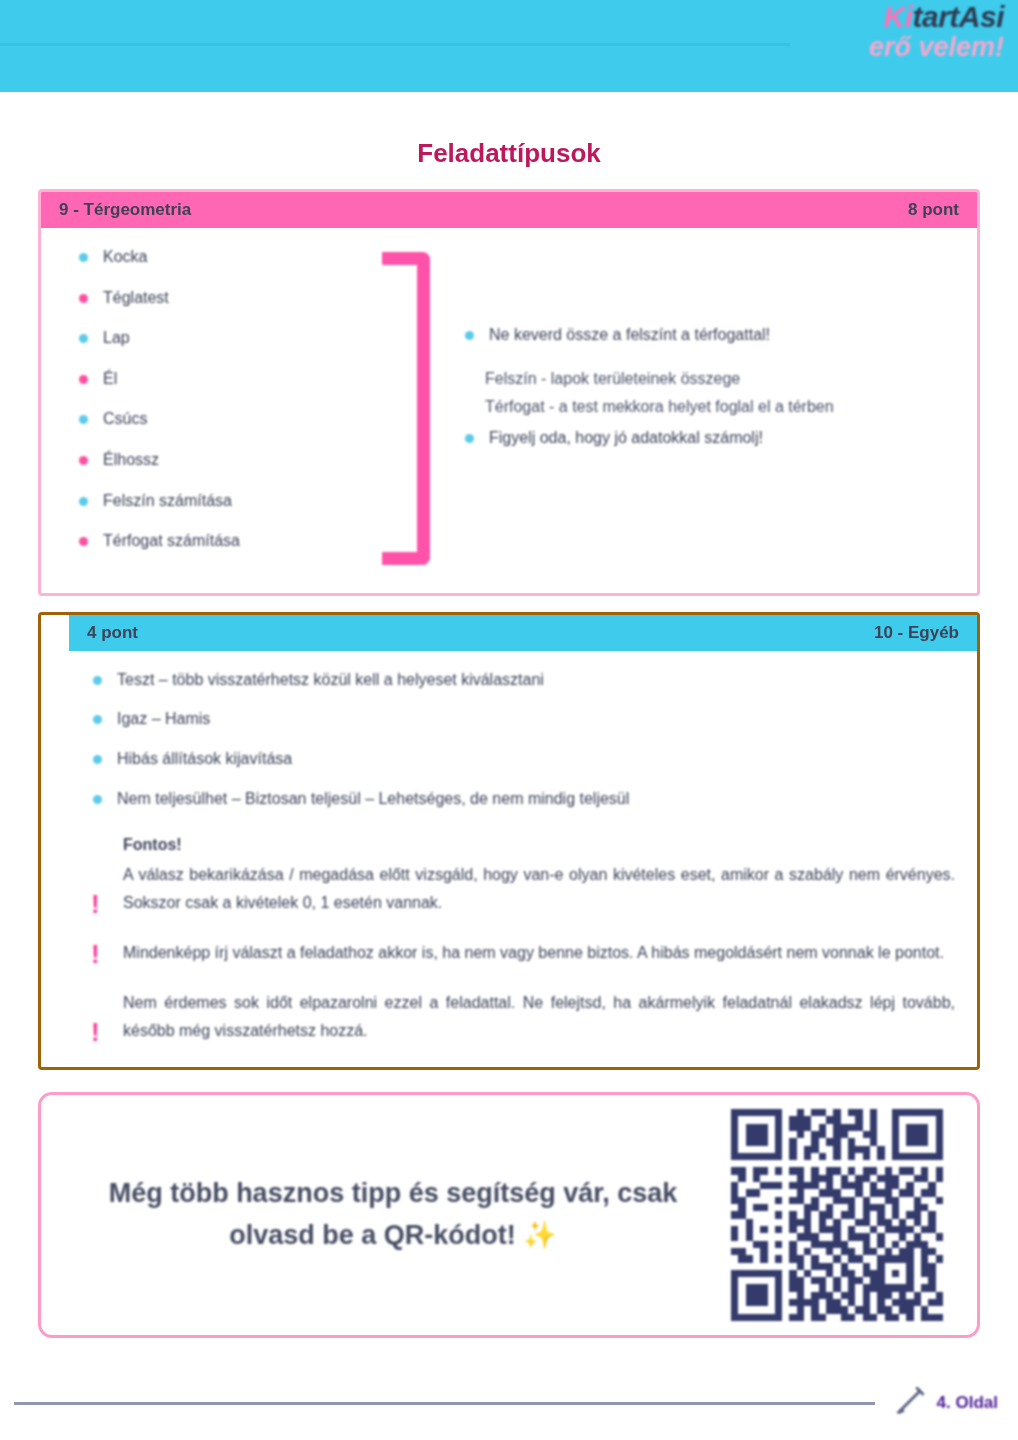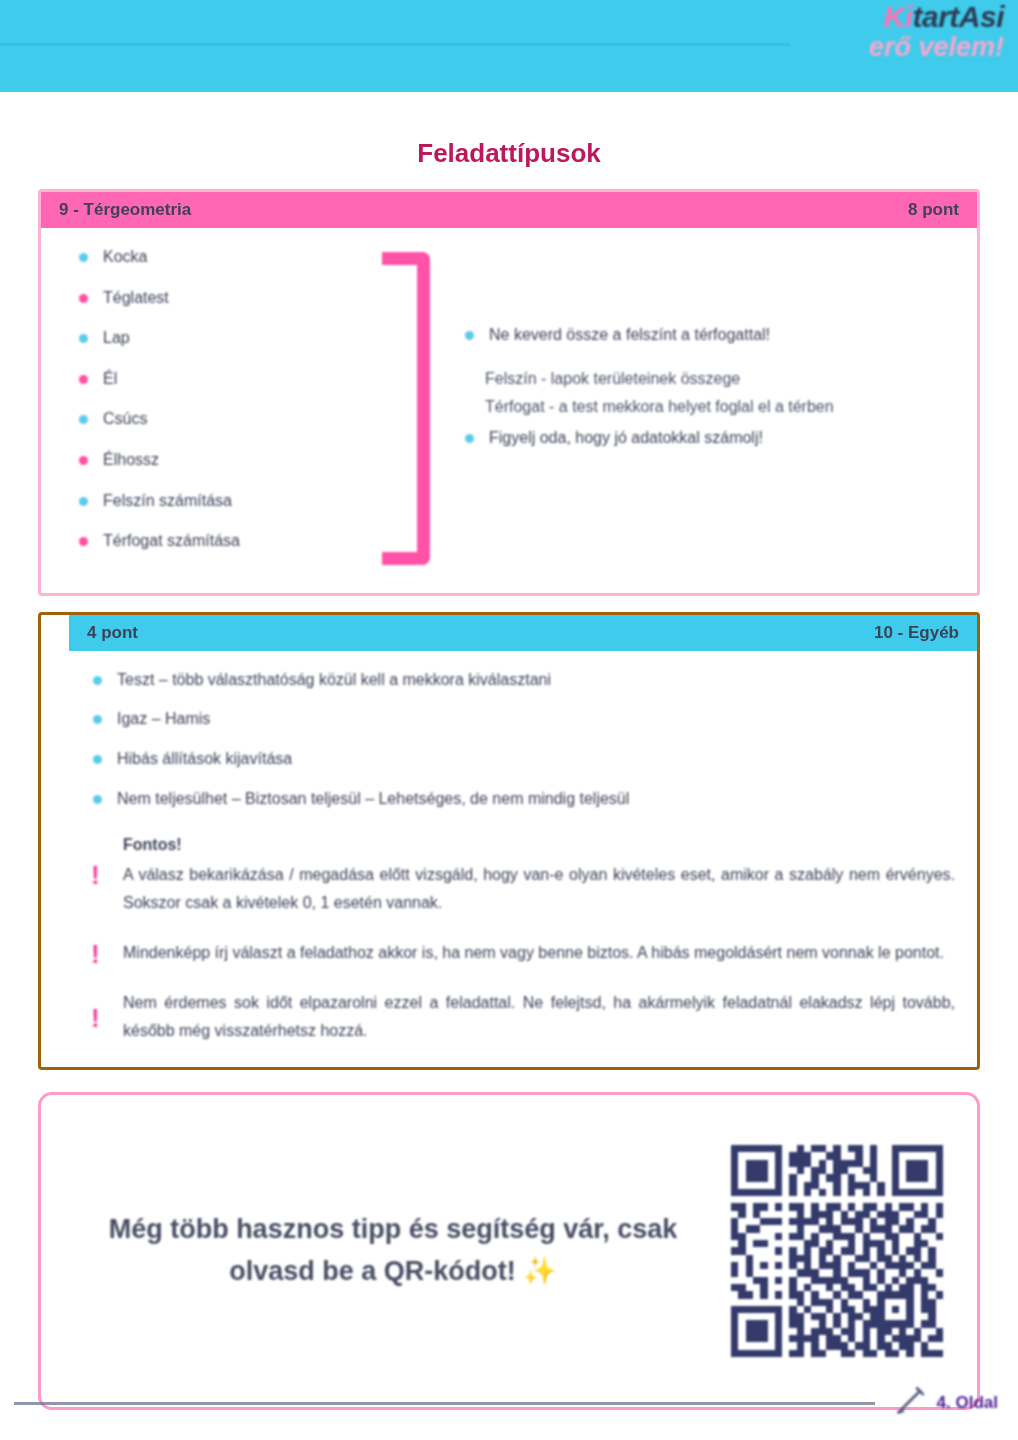--- a/index.html
+++ b/index.html
@@ -150,21 +150,21 @@
     line-height: 1.75;
     padding-left: 22px;
     filter: blur(0.8px);
   }
 
   
   .note {
     display: flex;
     gap: 14px;
     margin-top: 22px;
-    align-items: center;
+    align-items: flex-end;
   }
   .note-icon {
     flex: none;
     width: 18px;
     font-size: 26px;
     line-height: 1;
     color: #FF3D99;
     font-weight: 700;
     filter: blur(1px);
     padding-top: 2px;
@@ -177,21 +177,21 @@
     filter: blur(0.8px);
   }
   .note-title { font-weight: 600; margin-bottom: 2px; }
   .note-p { text-align: justify; }
 
   
   .qr-card {
     margin: 22px 38px 0 38px;
     border: 3px solid #FF9BC8;
     border-radius: 14px;
-    height: 318px;
+    height: 246px;
     display: flex;
     align-items: center;
     padding: 0 34px;
   }
   .qr-text {
     flex: 1;
     text-align: center;
     font-size: 27px;
     font-weight: 600;
     color: #474d63;
@@ -293,21 +293,21 @@
   </div>
 </div>
 
 <div class="card card-blue">
   <div class="card-head head-blue">
     <span>4 pont</span>
     <span>10 - Egyéb</span>
   </div>
   <div class="card-body">
     <ul class="blist blist-wide">
-      <li>Teszt – több választhatóság közül kell a mekkora kiválasztani</li>
+      <li>Teszt – több visszatérhetsz közül kell a helyeset kiválasztani</li>
       <li>Igaz – Hamis</li>
       <li>Hibás állítások kijavítása</li>
       <li>Nem teljesülhet – Biztosan teljesül – Lehetséges, de nem mindig teljesül</li>
     </ul>
 
     <div class="note">
       <div class="note-icon">!</div>
       <div class="note-body">
         <div class="note-title">Fontos!</div>
         <div class="note-p">A válasz bekarikázása / megadása előtt vizsgáld, hogy van-e olyan kivételes eset, amikor a szabály nem érvényes. Sokszor csak a kivételek 0, 1 esetén vannak.</div>

